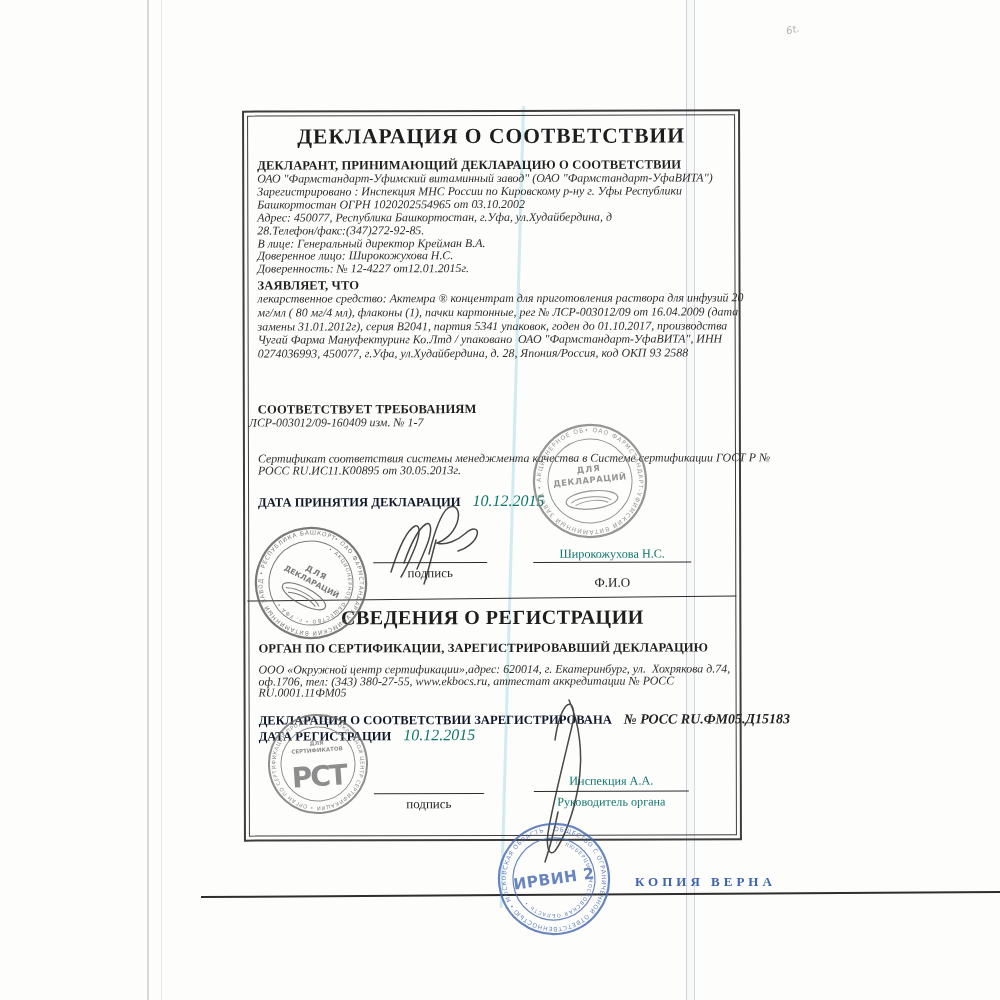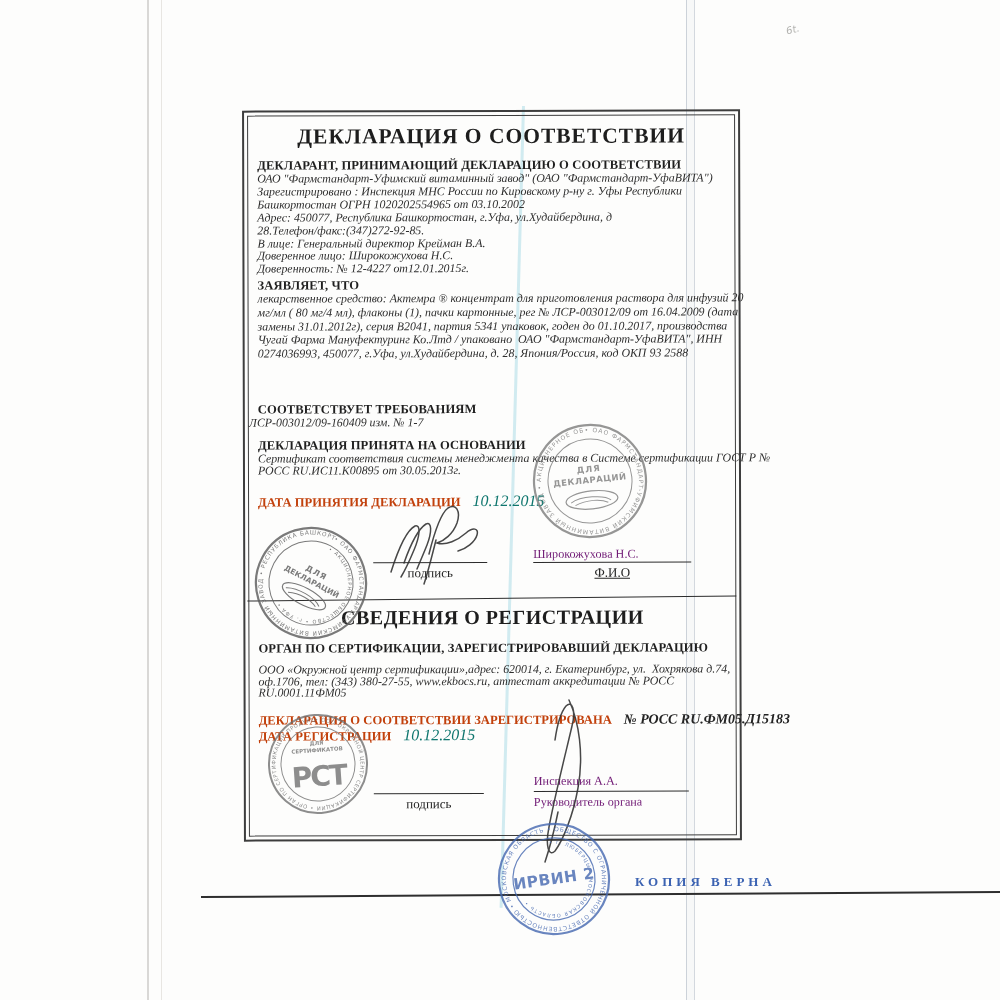--- a/index.html
+++ b/index.html
@@ -22,27 +22,27 @@
   .h-title{left:0;top:12px;width:100%;text-align:center;font-size:21.5px;font-weight:bold;letter-spacing:1px;color:#1d1d1d;}
   .h-title2{left:0;top:494px;width:100%;text-align:center;font-size:20px;font-weight:bold;letter-spacing:.5px;color:#1d1d1d;}
   .sep{left:2px;top:486px;width:489px;height:0;border-top:1.5px solid #2c2c2c;transform:rotate(-0.45deeg);transform:rotate(-0.45deg);}
 
   .heading{font-weight:bold;font-size:12.6px;color:#1f1f1f;letter-spacing:.1px;white-space:pre;}
   .body-it{font-style:italic;font-size:11.9px;color:#2e2e2e;white-space:pre;}
   .lh1{line-height:12.9px;}
   .lh2{line-height:13.8px;}
   .lh3{line-height:12.4px;}
   .lh4{line-height:11.6px;}
-  .inline-label{font-weight:bold;font-size:12.6px;color:#c2410c;}
+  .inline-label{font-weight:bold;font-size:12.6px;color:#0f172a;}
   .inline-value{font-style:italic;font-size:16px;color:#0f766e;margin-left:8px;}
   .inline-value-b{font-style:italic;font-weight:bold;font-size:14px;color:#242424;margin-left:8px;}
 
   .sigline{height:0;border-top:1.5px solid #2c2c2c;}
   .sigcap{text-align:center;font-size:13px;color:#242424;}
-  .signame{font-size:12.2px;color:#701a75;}
+  .signame{text-align:center;font-size:12.2px;color:#0f766e;}
 
   
   .stamp{pointer-events:none;}
   .copy-mark{left:635px;top:874px;font-family:Liberation Serif, serif;font-weight:bold;font-size:13px;letter-spacing:4px;color:var(--copy_blue,#3c63b2);}
 
   svg text{font-family:"DejaVu Sans",sans-serif;}
   .overlay{left:0;top:0;width:1000px;height:1000px;pointer-events:none;}
 </style>
 </head>
 <body>
@@ -73,34 +73,33 @@
     <div class="abs heading" style="left:13px;top:166px;">ЗАЯВЛЯЕТ, ЧТО</div>
     <div class="abs body-it lh2" style="left:13px;top:180px;">лекарственное средство: Актемра ® концентрат для приготовления раствора для инфузий 20
 мг/мл ( 80 мг/4 мл), флаконы (1), пачки картонные, рег № ЛСР-003012/09 от 16.04.2009 (дата
 замены 31.01.2012г), серия В2041, партия 5341 упаковок, годен до 01.10.2017, производства
 Чугай Фарма Мануфектуринг Ко.Лтд / упаковано  ОАО "Фармстандарт-УфаВИТА", ИНН
 0274036993, 450077, г.Уфа, ул.Худайбердина, д. 28, Япония/Россия, код ОКП 93 2588</div>
 
     <div class="abs heading" style="left:13px;top:290px;">СООТВЕТСТВУЕТ ТРЕБОВАНИЯМ</div>
     <div class="abs body-it lh3" style="left:4px;top:304px;">ЛСР-003012/09-160409 изм. № 1-7</div>
 
-    <div class="abs heading" style="left:13px;top:326px;">ДЕКЛАРАЦИЯ ПРИНЯТА НА ОСНОВАНИИ</div>
     <div class="abs body-it lh3" style="left:13px;top:340px;">Сертификат соответствия системы менеджмента качества в Системе сертификации ГОСТ Р №
 РОСС RU.ИС11.К00895 от 30.05.2013г.</div>
 
     <div class="abs" style="left:13px;top:380px;">
       <span class="inline-label">ДАТА ПРИНЯТИЯ ДЕКЛАРАЦИИ</span>
       <span class="inline-value">10.12.2015</span>
     </div>
 
     <div class="abs sigline" style="left:128px;top:450px;width:114px;"></div>
     <div class="abs sigcap" style="left:128px;top:453px;width:114px;">подпись</div>
     <div class="abs signame" style="left:288px;top:435px;width:158px;">Широкожухова Н.С.</div>
     <div class="abs sigline" style="left:288px;top:450px;width:158px;"></div>
-    <div class="abs sigcap" style="left:288px;top:453px;width:158px;text-decoration:underline;">Ф.И.О</div>
+    <div class="abs sigcap" style="left:288px;top:463px;width:158px;">Ф.И.О</div>
 
     <div class="abs sep"></div>
     <div class="abs h-title2">СВЕДЕНИЯ О РЕГИСТРАЦИИ</div>
 
     <div class="abs heading" style="left:13px;top:529px;">ОРГАН ПО СЕРТИФИКАЦИИ, ЗАРЕГИСТРИРОВАВШИЙ ДЕКЛАРАЦИЮ</div>
     <div class="abs body-it lh4" style="left:13px;top:552px;">ООО «Окружной центр сертификации»,адрес: 620014, г. Екатеринбург, ул.  Хохрякова д.74,
 оф.1706, тел: (343) 380-27-55, www.ekbocs.ru, аттестат аккредитации № РОСС
 RU.0001.11ФМ05</div>
 
     <div class="abs" style="left:13px;top:598px;white-space:nowrap;">

